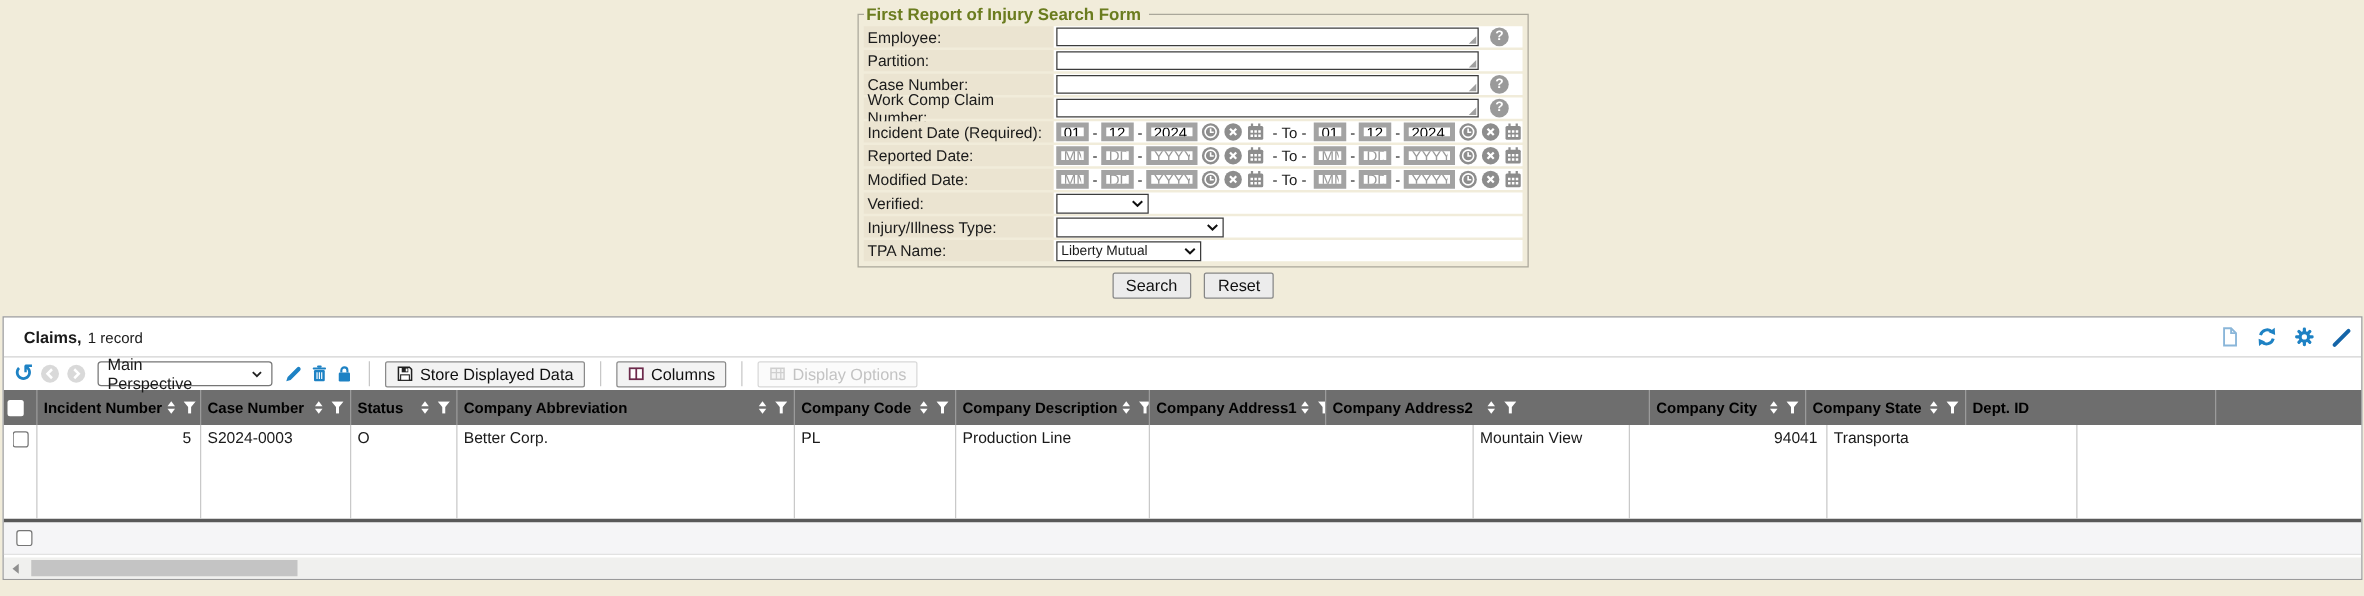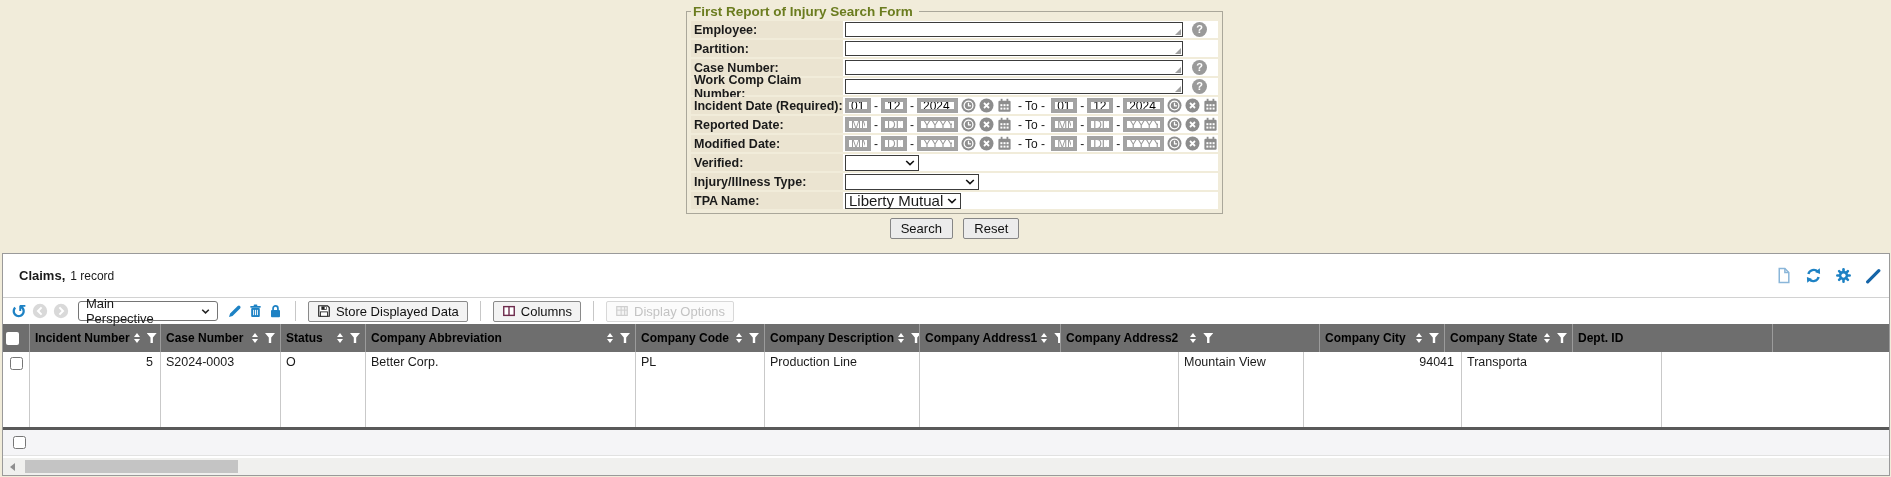--- a/index.html
+++ b/index.html
@@ -5,44 +5,44 @@
   * { margin:0; padding:0; box-sizing:border-box; }
   html,body { width:1891px; height:477px; overflow:hidden; }
   body { background:#f1ecda; font-family:"Liberation Sans", sans-serif; color:#1a1a1a; position:relative; }
 
   
   .form-wrap { position:absolute; left:686px; top:4px; width:537px; }
   fieldset { border:1px solid #aaa79a; padding:2px 4px 4px 4px; background:transparent; }
   legend { color:#6b7c1f; font-weight:bold; font-size:13.5px; padding:0 6px 0 2px; }
   .frow { display:flex; align-items:stretch; height:17px; margin-bottom:2px; }
   .flabel { width:152px; flex:none; background:#ebe4d1; display:flex; align-items:center;
-            padding-left:3px; font-size:12.5px;font-weight:bold; }
+            padding-left:3px; font-size:12.5px; }
   .finput { flex:1; background:#fff; display:flex; align-items:center; padding-left:2px; gap:2px; }
   .tiwrap { position:relative; display:inline-flex; }
   .ti { width:338px; height:15px; border:1px solid #3c3c3c; font:12px "Liberation Sans",sans-serif; padding:0 3px; }
   .grip { position:absolute; right:2px; bottom:2px; width:0; height:0; border-style:solid;
           border-width:0 0 6px 6px; border-color:transparent transparent #a0a0a0 transparent; }
   .help { width:15px; height:15px; border-radius:50%; background:#9a9a9a; color:#fff;
           font-size:11px; font-weight:bold; text-align:center; line-height:15px; margin-left:7px; flex:none; }
   .dt2 { width:26px; } .dt4 { width:41px; }
   .dt2,.dt4 { height:15px; border:4px solid #a3a3a3; font:12px "Liberation Sans",sans-serif; padding:0 2px; }
   .dt2::placeholder,.dt4::placeholder { color:#999; }
   .dash { font-size:12px; margin:0 1px; }
   .dico { width:15px; height:15px; flex:none; margin-left:1px; }
   .tosep { font-size:12px; margin:0 4px; white-space:nowrap; }
   .sel { height:16px; border:1px solid #3c3c3c; background:#fff; display:flex; align-items:center;
-         justify-content:space-between; padding:0 3px; font-size:15px; }
+         justify-content:space-between; padding:0 3px; font-size:11px; }
   .fbuttons { text-align:center; margin-top:4px; }
   .btn { font:13px "Liberation Sans",sans-serif; background:#ececec; border:1px solid #868686;
          border-radius:2px; padding:2px 10px; margin:0 3px; color:#111; }
 
   
   .panel { position:absolute; left:2px; top:253px; width:1888px; background:#fff;
            border:1px solid #9a9a9a; overflow:hidden; }
-  .claims-bar { height:44px; display:flex; align-items:center; padding:0 12px 0 16px;
+  .claims-bar { height:32px; display:flex; align-items:center; padding:0 12px 0 16px;
                 border-bottom:1px solid #d2d2d2; }
   .claims-title { font-size:13px; font-weight:bold; }
   .claims-count { font-size:12px; margin-left:5px; }
   .claims-icons { margin-left:auto; display:flex; align-items:center; gap:13px; margin-right:-5px; }
   .toolbar { height:26px; display:flex; align-items:center; padding-left:8px; gap:5px; }
   .icnbtn { display:inline-flex; align-items:center; }
   .undo { color:#1e82c4; font-family:"DejaVu Sans",sans-serif; font-size:19px; font-weight:bold; line-height:16px; }
   .persel { width:140px; height:20px; border:1px solid #757575; border-radius:3px; background:#fff;
             display:flex; align-items:center; justify-content:space-between; padding:0 7px;
             font-size:13px; margin:0 4px;gap:33px; }

